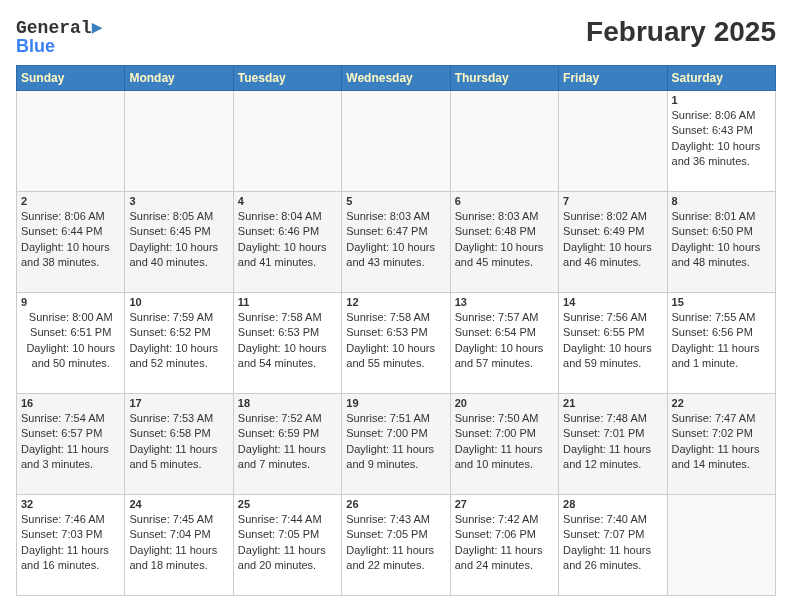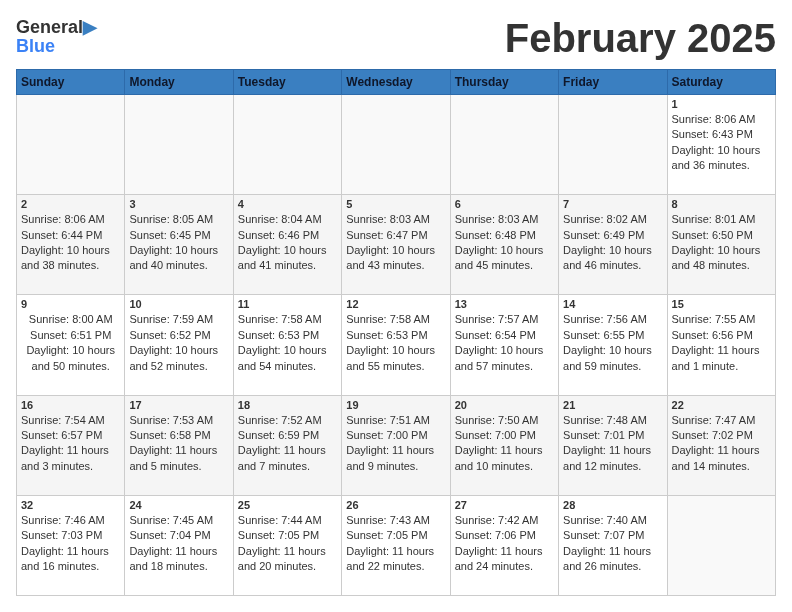--- a/index.html
+++ b/index.html
@@ -25,38 +25,38 @@
     }
     .logo {
       display: flex;
       flex-direction: column;
       align-items: flex-start;
     }
     .title-section {
       text-align: right;
     }
     .month-title {
-      font-size: 40px;
+      font-size: 28px;
       font-weight: bold;
       color: #333;
     }
     .location {
       font-size: 14px;
       color: #555;
     }
     .calendar {
       flex: 1;
       border: 1px solid #ccc;
       border-collapse: collapse;
       width: 100%;
       table-layout: fixed;
     }
     .calendar th {
       background: #3a7fc1;
-      color: #0f172a;
+      color: #fef9c3;
       font-size: 12px;
       font-weight: bold;
       padding: 5px 4px;
       text-align: left;
       border: 1px solid #2d6aaa;
     }
     .calendar td {
       border: 1px solid #ccc;
       vertical-align: top;
       padding: 3px 4px;
@@ -82,21 +82,21 @@
       background: #f5f5f5;
     }
   </style>
 </head>
 <body>
 
 <div class="page">
   <div class="header">
     <div class="logo">
       <div style="display:flex;align-items:center;gap:2px;">
-        <div style="font-size:18px;font-weight:bold;color:#333;">
+        <div style="font-size:18px;font-weight:bold;color:#333;font-family:Liberation Mono, monospace;">
           <span style="color:#333;">General</span><span style="color:#3a7fc1;">▶</span>
         </div>
       </div>
       <div style="font-size:18px;font-weight:bold;color:#3b82f6;margin-top:-2px;">Blue</div>
     </div>
     <div class="title-section">
       <div class="month-title">February 2025</div>
     </div>
   </div>
 

